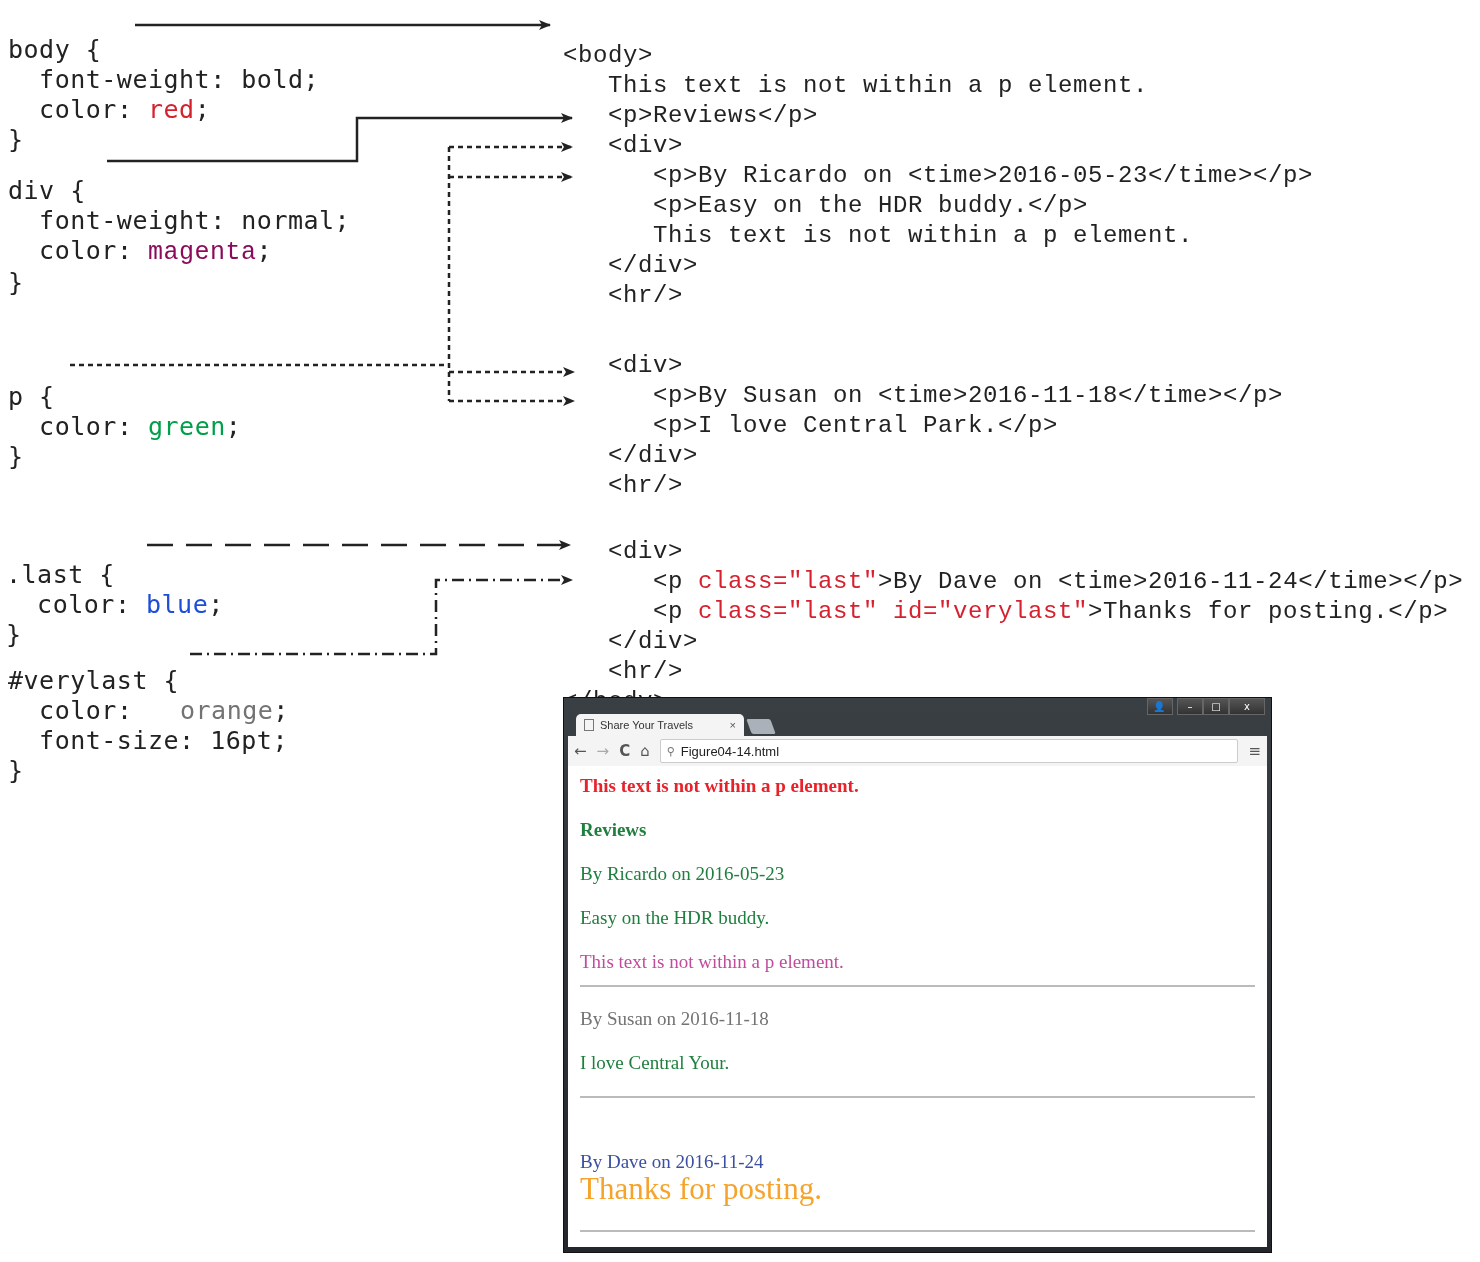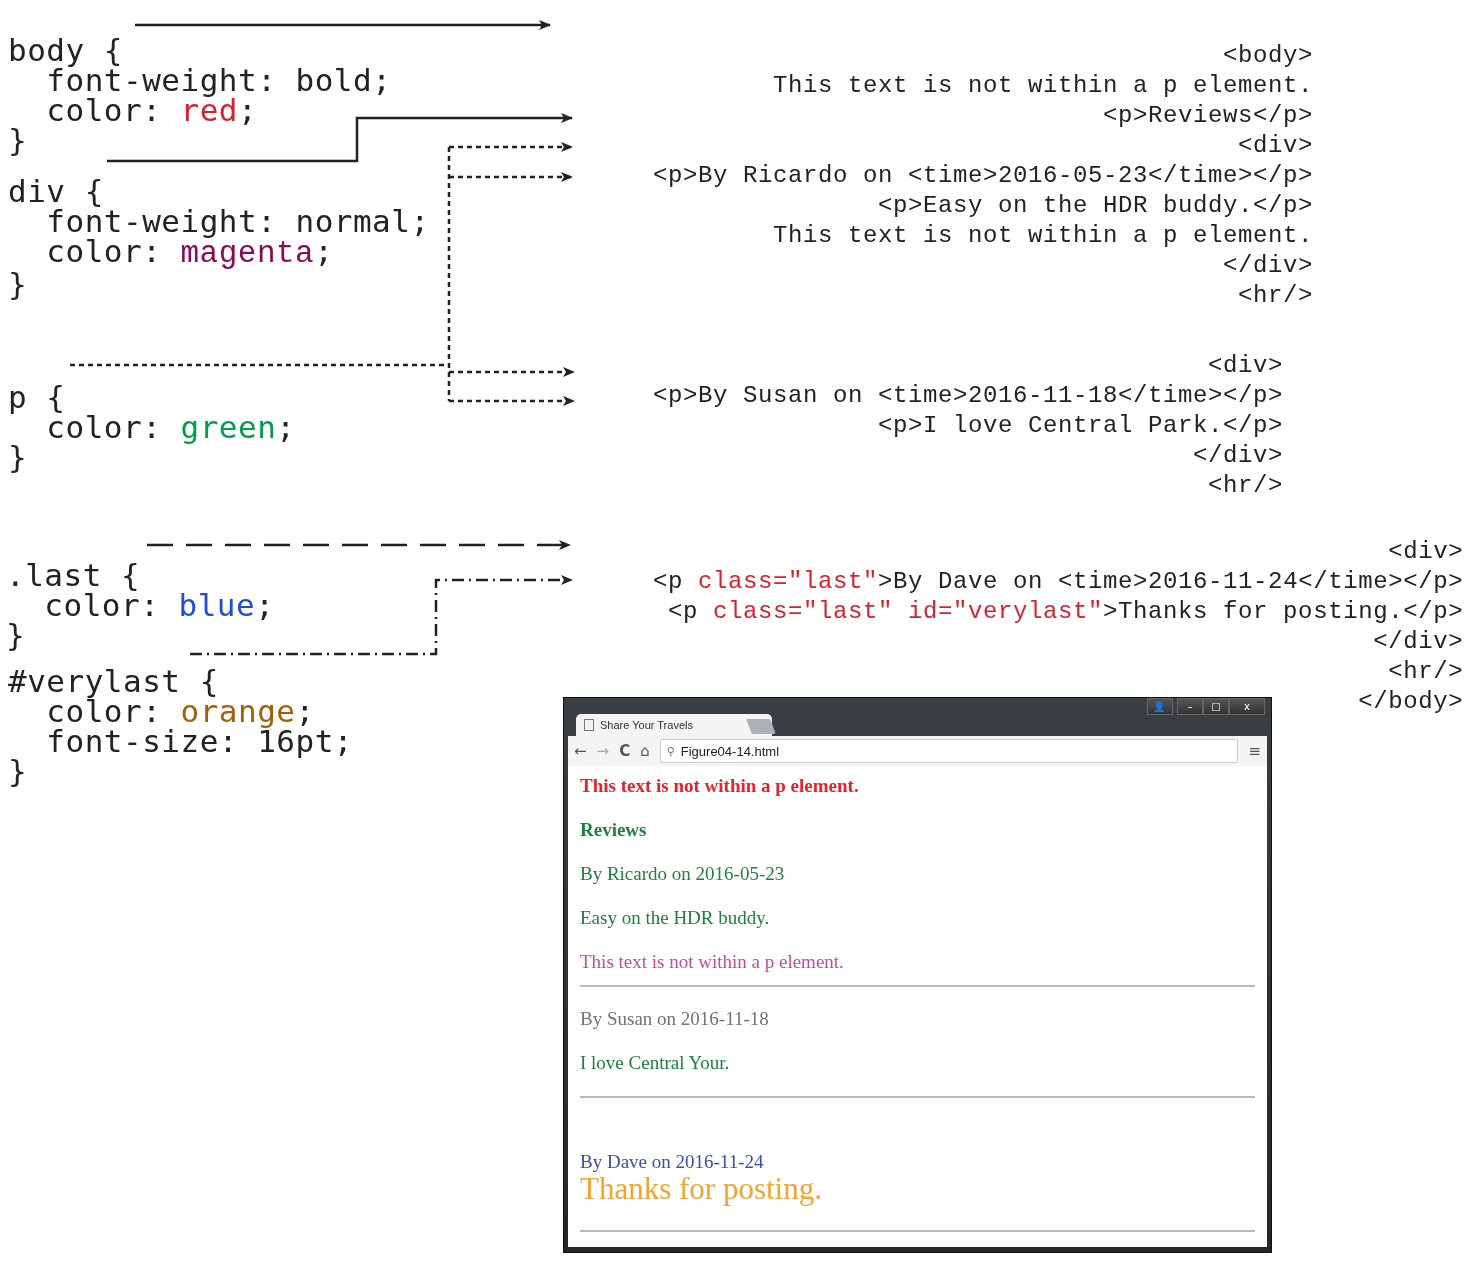--- a/index.html
+++ b/index.html
@@ -1,30 +1,30 @@
 <!DOCTYPE html>
 <html><head>
 <meta charset="utf-8">
 <style>
   html, body { margin:0; padding:0; }
   body { width:1480px; height:1262px; background:#fff; position:relative; overflow:hidden; font-family:"DejaVu Sans Mono", monospace; }
-  .css { position:absolute; font-family:"DejaVu Sans Mono", monospace; font-size:31px; color:#222; white-space:pre; line-height:30px; letter-spacing:0.5px; }
-  .html { position:absolute; font-family:"Liberation Mono", monospace; font-size:24px; color:#222; white-space:pre; line-height:30px; letter-spacing:0.6px;text-align:right; }
+  .css { position:absolute; font-family:"DejaVu Sans Mono", monospace; font-size:25px; color:#222; white-space:pre; line-height:30px; letter-spacing:0.5px; }
+  .html { position:absolute; font-family:"Liberation Mono", monospace; font-size:24px; color:#222; white-space:pre; line-height:30px; letter-spacing:0.6px; }
   .red { color:#d6212f; }
   .mag { color:#8b0a5a;font-family:Liberation Mono, monospace; }
   .grn { color:#00a04a; }
   .blu { color:#1d4ed8; }
-  .org { color:#a16207; }
+  .org { color:#737373;margin-left:32px; }
   .attr { color:#d6212f; }
   svg.arrows { position:absolute; left:0; top:0; }
   
   .browser { position:absolute; left:563px; top:697px; width:709px; height:556px; background:linear-gradient(#3a3f44,#23272b); border:1px solid #111; box-sizing:border-box; }
   .winbtns { position:absolute; right:6px; top:0; display:flex; gap:0; }
   .winbtn { width:24px; height:15px; border:1px solid #666; background:linear-gradient(#555,#333); color:#fff; font-size:10px; font-family:"DejaVu Sans", sans-serif; display:flex; align-items:center; justify-content:center; }
-  .tab { position:absolute; left:12px; top:16px; width:196px; height:22px; background:#f4f4f4; border-radius:5px 5px 0 0; display:flex; align-items:center; padding:0 8px; box-sizing:border-box; font-family:"Liberation Sans", sans-serif; font-size:11px; color:#333;text-align:right; }
+  .tab { position:absolute; left:12px; top:16px; width:168px; height:22px; background:#f4f4f4; border-radius:5px 5px 0 0; display:flex; align-items:center; padding:0 8px; box-sizing:border-box; font-family:"Liberation Sans", sans-serif; font-size:11px; color:#333;text-align:right; }
   .tab .close { margin-left:auto; font-size:11px; color:#555; }
   .newtab { position:absolute; left:185px; top:21px; width:24px; height:15px; background:#aab1b8; transform:skewX(20deg); border-radius:2px; }
   .toolbar { position:absolute; left:4px; top:38px; right:4px; height:30px; background:#f4f4f4; display:flex; align-items:center; padding:0 6px; box-sizing:border-box; gap:10px; font-family:"DejaVu Sans", sans-serif; }
   .navicon { font-size:15px; color:#555; }
   .navicon.dim { color:#aaa; }
   .urlbar { flex:1; height:22px; background:#fff; border:1px solid #ccc; border-radius:2px; display:flex; align-items:center; padding:0 6px; font-family:"Liberation Sans", sans-serif; font-size:13px; color:#222; gap:6px; }
   .menu { font-size:15px; color:#555; }
   .viewport { position:absolute; left:4px; top:68px; right:4px; bottom:5px; background:#fff; padding:0 12px; box-sizing:border-box; font-family:"Liberation Serif", serif; font-size:19px; }
   .vp-line { position:absolute; left:12px; }
   .vp-hr { position:absolute; left:12px; right:12px; height:0; border-top:2px solid #bbb; }

